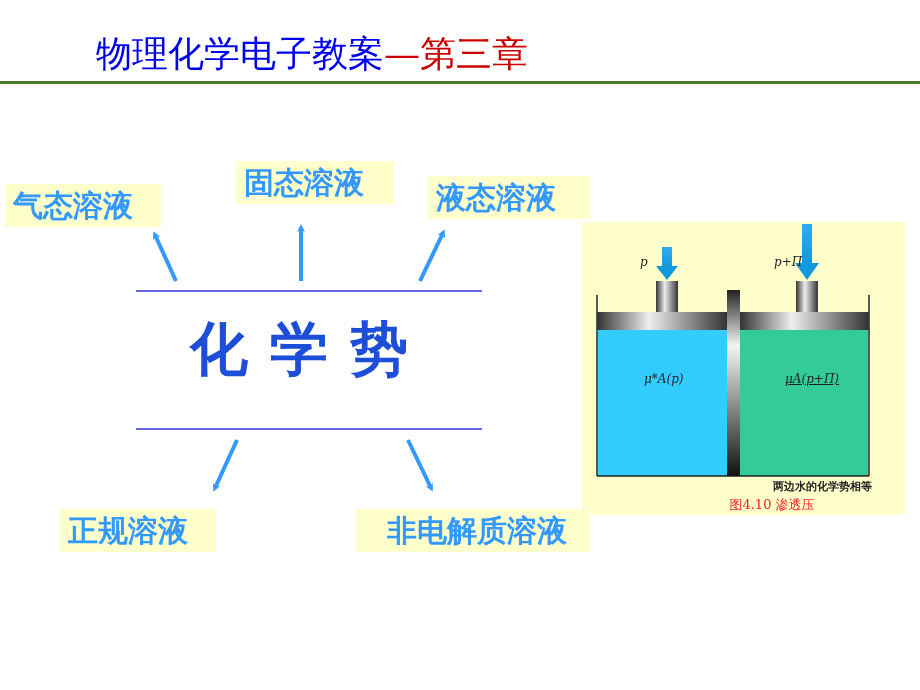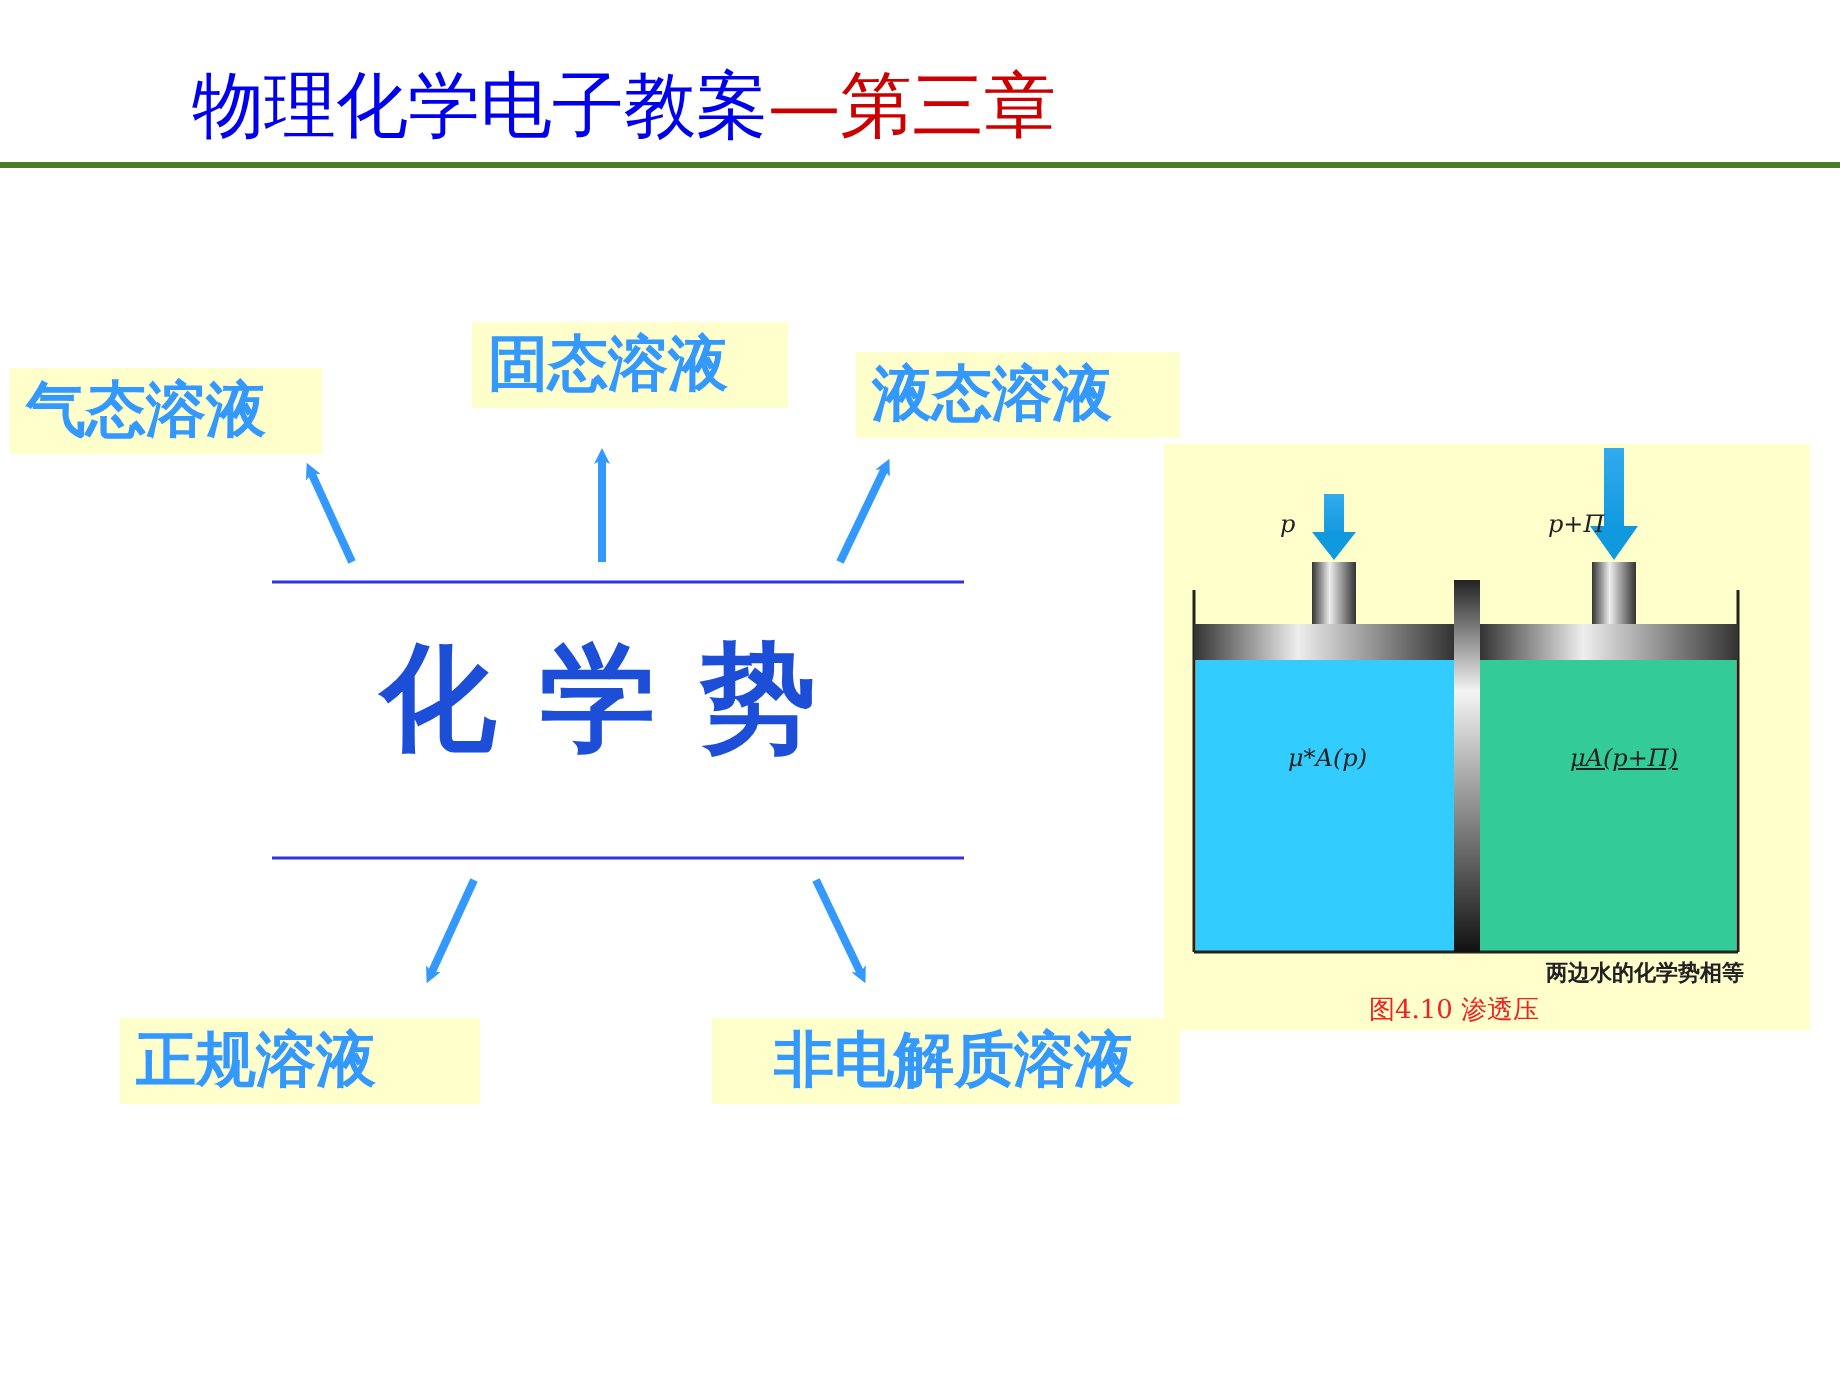--- a/index.html
+++ b/index.html
@@ -12,21 +12,21 @@
   .rule { position:absolute; left:0; top:81px; width:920px; height:3px; background:#4a7a2a; }
   .tag { position:absolute; background:#ffffcc; color:#3399ff; font-weight:bold; font-size:30px;
          line-height:43px; height:43px; white-space:nowrap; box-sizing:border-box; padding-left:8px; }
   .center { position:absolute; left:190px; top:314px; font-size:58px; font-weight:bold; color:#1d4ed8;
             letter-spacing:22px; line-height:70px; font-family:"DejaVu Serif", serif; white-space:nowrap; }
   svg.lines { position:absolute; left:0; top:0; }
   .fig { position:absolute; left:582px; top:222px; width:323px; height:293px; background:#ffffcc; }
   .fig svg { position:absolute; left:0; top:0; }
   .fig .lbl { position:absolute; font-family:"DejaVu Serif", serif; font-style:italic; font-size:12px; color:#222; white-space:nowrap; }
   .fig .caption { position:absolute; left:0; width:290px; text-align:right; top:257px; font-size:11px; color:#222; font-weight:bold; white-space:nowrap; }
-  .fig .figlabel { position:absolute; left:0; width:290px; text-align:center; top:274px; font-size:13px; color:#ee2222; font-family:"DejaVu Serif", serif; white-space:nowrap; }
+  .fig .figlabel { position:absolute; left:0; width:290px; text-align:center; top:274px; font-size:13px; color:#ee2222; font-family:"DejaVu Serif", serif; white-space:nowrap;padding-left:45px; }
 </style>
 </head>
 <body>
 
 <div class="title">
   <span class="main">物理化学电子教案</span><span class="sep">—</span><span class="chapter">第三章</span>
 </div>
 <div class="rule"></div>
 
 <svg class="lines" width="920" height="690">
@@ -42,21 +42,21 @@
     <line x1="301" y1="281" x2="301" y2="228" marker-end="url(#ah)"></line>
     <line x1="420" y1="281" x2="443" y2="233" marker-end="url(#ah)"></line>
     <line x1="237" y1="440" x2="215" y2="488" marker-end="url(#ah)"></line>
     <line x1="408" y1="440" x2="431" y2="488" marker-end="url(#ah)"></line>
   </g>
 </svg>
 
 <div class="tag" style="left:5px; top:184px; width:156px;">气态溶液</div>
 <div class="tag" style="left:236px; top:161px; width:158px;">固态溶液</div>
 <div class="tag" style="left:428px; top:176px; width:162px;">液态溶液</div>
-<div class="tag" style="left:60px; top:509px; width:180px;">正规溶液</div>
+<div class="tag" style="left:60px; top:509px; width:156px;">正规溶液</div>
 <div class="tag" style="left:356px; top:509px; width:234px;text-align:center;">非电解质溶液</div>
 
 <div class="center">化学势</div>
 
 <div class="fig">
   <svg width="323" height="293">
     <defs>
       <linearGradient id="metalH" x1="0" y1="0" x2="1" y2="0">
         <stop offset="0" stop-color="#333"></stop>
         <stop offset="0.4" stop-color="#eee"></stop>

